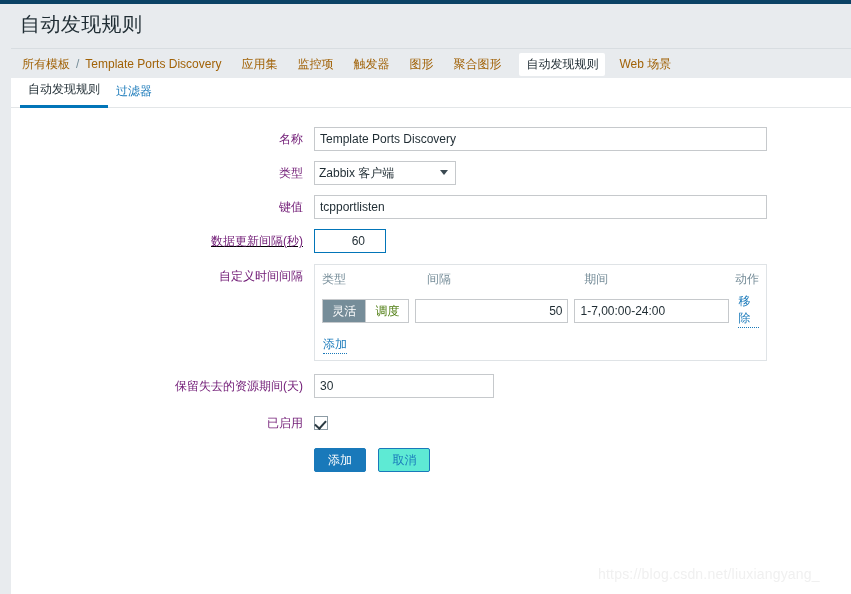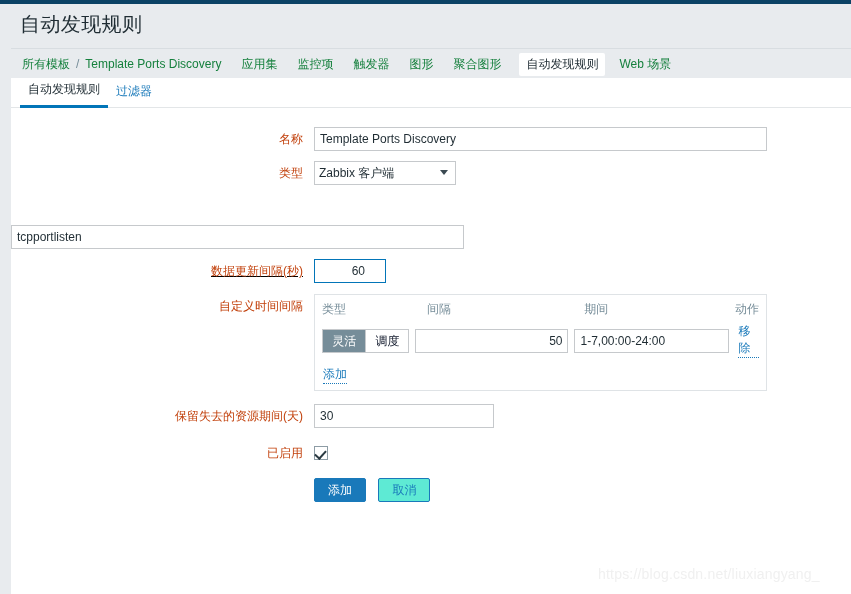--- a/index.html
+++ b/index.html
@@ -39,21 +39,21 @@
     border-top: 1px solid #d8dde1;
   }
   .nav-inner {
     position: absolute; left: 9px; top: 0;
     height: 30px;
     display: flex; align-items: center;
     white-space: nowrap;
     font-size: 12px;
   }
   .nav-inner a {
-    color: #15803d; text-decoration: none;
+    color: #a16207; text-decoration: none;
     padding: 0 2px;
   }
   .nav-sep { color: #768d99; margin: 0 4px; }
   .nav-gap { display: inline-block; width: 16px; }
   .nav-item { color: #1979ba; text-decoration: none; margin-right: 16px; }
   .nav-item.selected {
     background: #ffffff;
     color: #1f2c33;
     padding: 3px 7px;
     border-radius: 2px;
@@ -88,38 +88,38 @@
     margin-bottom: -1px;
   }
 
   
   .form { position: absolute; top: 30px; left: 0; width: 840px; }
   .row { display: flex; align-items: flex-start; margin-bottom: 0; }
   .lbl {
     width: 303px;
     text-align: right;
     font-size: 12px;
-    color: #c2410c;
+    color: #701a75;
     padding-right: 11px;
     white-space: nowrap;
     line-height: 24px;
   }
   .fld { flex: 1; }
 
   input[type=text], textarea {
     font-family: "Liberation Sans", "DejaVu Sans", sans-serif;
     font-size: 12px;
     color: #1f2c33;
     border: 1px solid #c6c9cc;
     background: #fff;
     padding: 3px 5px;
     outline: none;
   }
   input.name-input { width: 453px; height: 24px; }
-  input.key-input  { width: 453px; height: 24px; margin-top: 30px; }
+  input.key-input  { width: 453px; height: 24px; }
   input.delay-input {
     width: 72px; height: 24px;
     border: 1px solid #0275b8;
     text-align: right;
     padding-right: 20px;
   }
   input.lifetime-input { width: 180px; height: 24px; }
 
   select.type-select {
     font-family: "Liberation Sans", "DejaVu Sans", sans-serif;
@@ -155,21 +155,21 @@
   .int-head .c4 { width: 40px; text-align: right; }
 
   .int-row { display: flex; align-items: center; }
   .toggle {
     display: flex; width: 102px; height: 24px;
     border: 1px solid #c6c9cc; overflow: hidden;
   }
   .toggle div {
     flex: 1; font-size: 12px; line-height: 22px;
     text-align: center; cursor: pointer;
-    color: #0f172a; background: #fff;
+    color: #4d7c0f; background: #fff;
   }
   .toggle div.on { background: #768d99; color: #fff; }
   .toggle div.sep { border-left: 1px solid #c6c9cc; flex: 1; }
 
   input.int-val {
     width: 153px; height: 24px; margin-left: 6px;
     text-align: right;
   }
   input.int-period {
     width: 155px; height: 24px; margin-left: 6px;
@@ -282,20 +282,21 @@
         <span class="select-wrap">
           <select class="type-select">
             <option>Zabbix 客户端</option>
           </select>
           <span class="select-arrow"></span>
         </span>
       </div>
     </div>
 
     <div class="row" style="margin-top:10px;">
+      <div class="lbl">键值</div>
       <div class="fld">
         <input type="text" class="key-input" value="tcpportlisten" style="">
       </div>
     </div>
 
     <div class="row" style="margin-top:10px;text-decoration:underline;">
       <div class="lbl">数据更新间隔(秒)</div>
       <div class="fld">
         <input type="text" class="delay-input" value="60" style="">
       </div>

